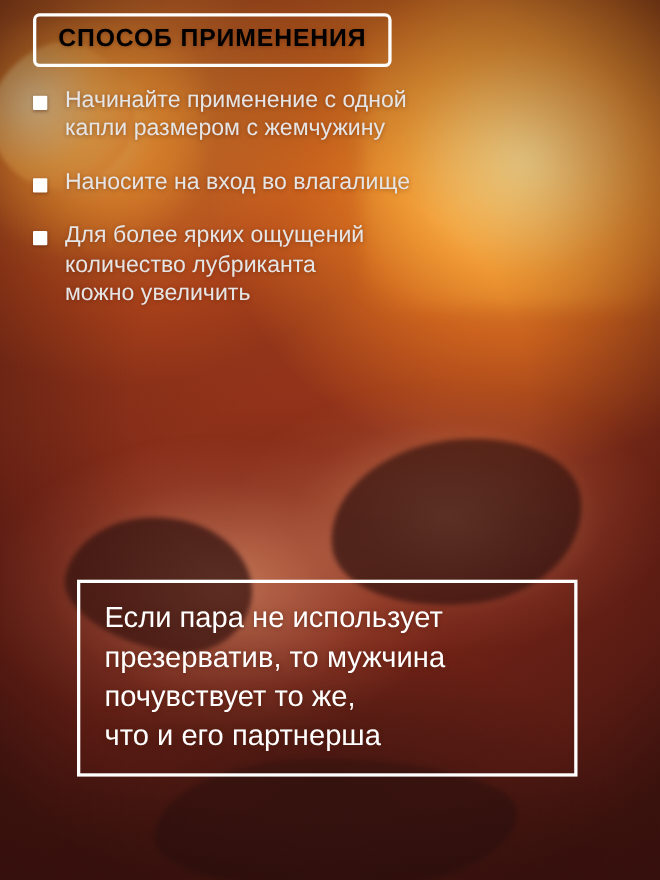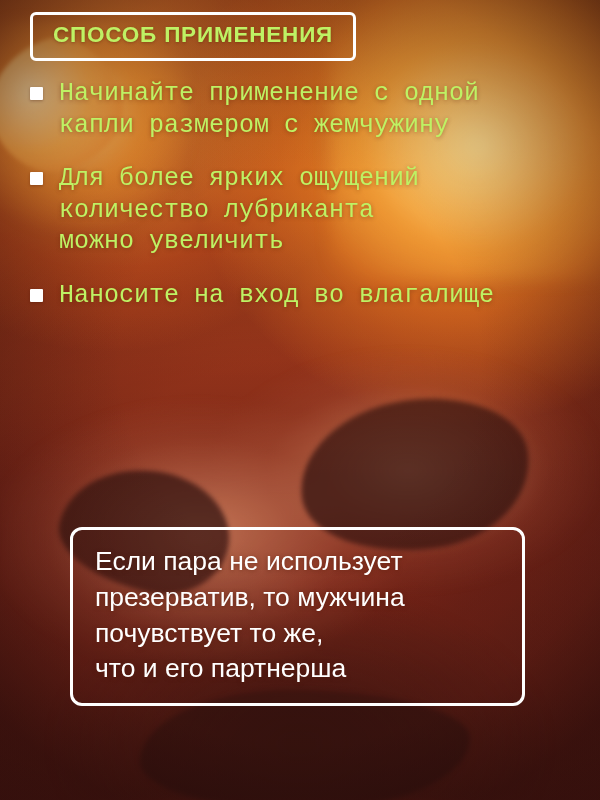--- a/index.html
+++ b/index.html
@@ -102,21 +102,21 @@
     border: 3px solid #ffffff;
     border-radius: 6px;
     padding: 9px 20px 11px 20px;
     box-sizing: border-box;
   }
   .title-bar .title-text {
     font-size: 22.5px;
     font-weight: bold;
     letter-spacing: 0.8px;
     line-height: 1;
-    color: #bef264;
+    color: #000000;
     text-shadow: 0 1px 3px rgba(80,25,10,0.35);
     white-space: nowrap;
   }
 
   .bullets {
     position: absolute;
     left: 30px;
     top: 78px;
     width: 545px;
   }
@@ -129,37 +129,36 @@
     width: 13px;
     height: 13px;
     background: #ffffff;
     margin-top: 9px;
     margin-right: 16px;
     flex: 0 0 auto;
     border-radius: 1px;
     box-shadow: 0 1px 3px rgba(70,20,10,0.35);
   }
   .bullet-text {
-    font-size: 25px;
+    font-size: 21px;
     line-height: 1.26;
     font-weight: 500;
-    color: #bef264;
+    color: #e5e5e5;
     text-shadow: 0 1px 4px rgba(90,30,12,0.45);
     white-space: pre-line;
-    font-family: Liberation Mono, monospace;
   }
 
   .callout {
     position: absolute;
     left: 70px;
     top: 527px;
     width: 455px;
     box-sizing: border-box;
     border: 3px solid #ffffff;
-    border-radius: 12px;
+    border-radius: 0;
     padding: 14px 18px 16px 22px;
     background: rgba(120,40,25,0.10);
   }
   .callout-text {
     font-size: 26.5px;
     line-height: 1.35;
     font-weight: 500;
     color: #ffffff;
     text-shadow: 0 1px 4px rgba(80,25,10,0.5);
     white-space: pre-line;
@@ -190,28 +189,28 @@
     <div class="bullets">
 
       <div class="bullet">
         <span class="bullet-marker"></span>
         <span class="bullet-text">Начинайте применение с одной
 капли размером с жемчужину</span>
       </div>
 
       <div class="bullet">
         <span class="bullet-marker"></span>
+        <span class="bullet-text">Наносите на вход во влагалище</span>
+      </div>
+
+      <div class="bullet">
+        <span class="bullet-marker"></span>
         <span class="bullet-text">Для более ярких ощущений
 количество лубриканта
 можно увеличить</span>
-      </div>
-
-      <div class="bullet">
-        <span class="bullet-marker"></span>
-        <span class="bullet-text">Наносите на вход во влагалище</span>
       </div>
 
 
     </div>
 
     <div class="callout">
       <div class="callout-text">Если пара не использует
 презерватив, то мужчина
 почувствует то же,
 что и его партнерша</div>

